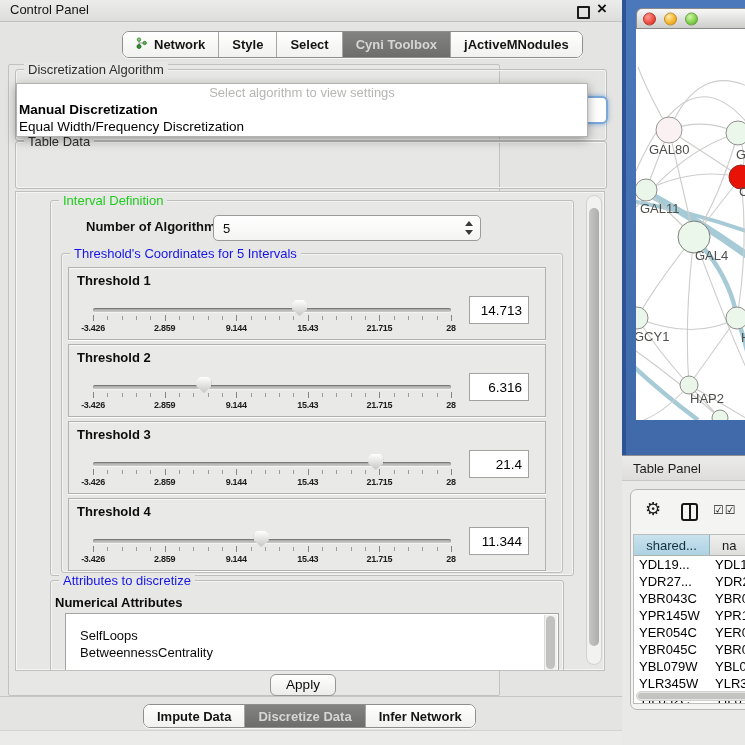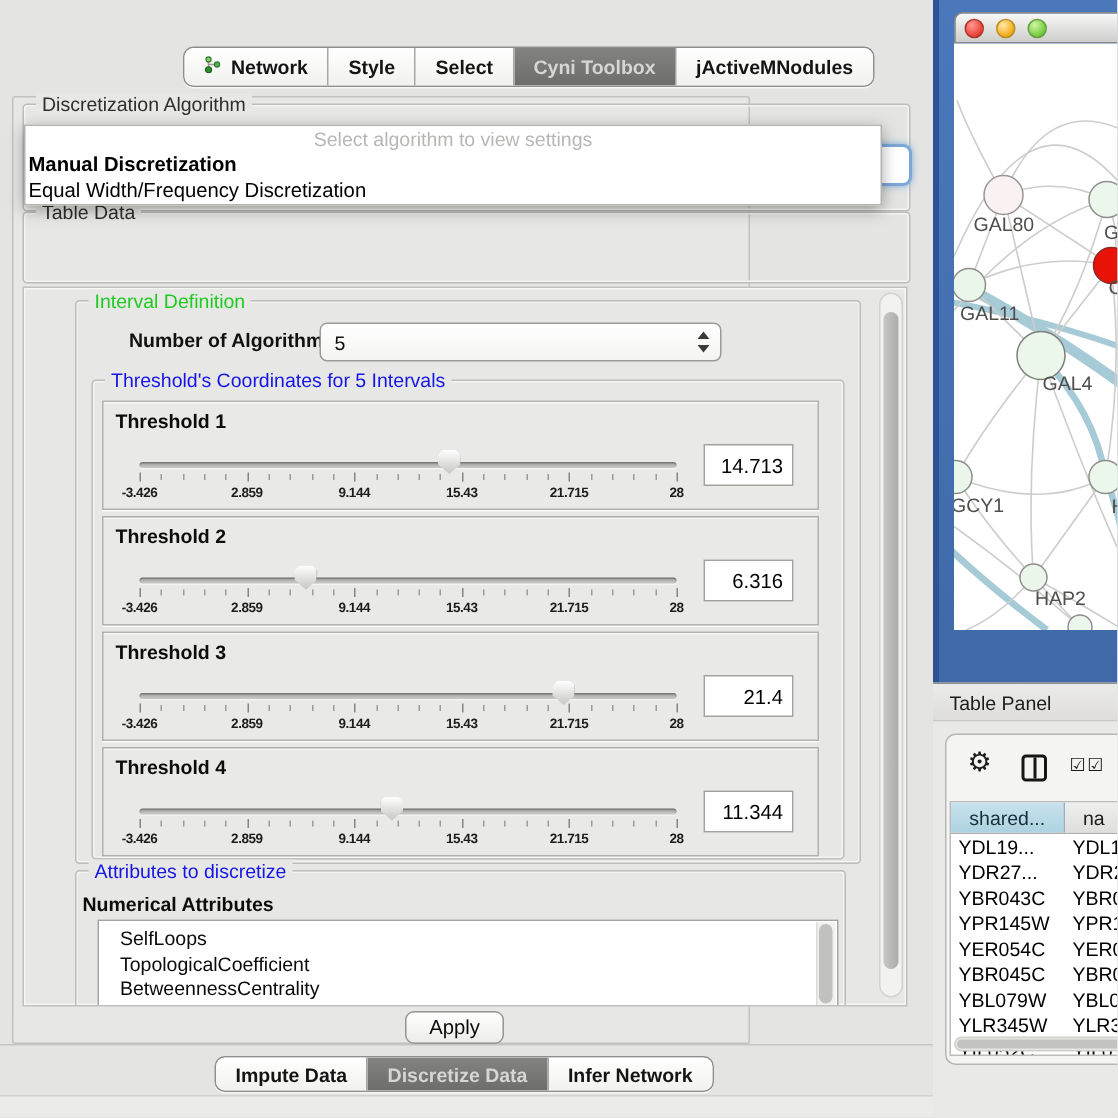--- a/index.html
+++ b/index.html
@@ -127,20 +127,25 @@
   .td1{width:76px;padding-left:5px;box-sizing:border-box;white-space:nowrap;overflow:hidden;}
   .td2{padding-left:5px;white-space:nowrap;}
   .h-scroll{position:absolute;left:2px;right:4px;bottom:2px;height:10px;background:#e6e6e4;
             border:1px solid #d0d0ce;border-radius:5px;box-sizing:border-box;}
   .h-thumb{position:absolute;left:1px;top:1px;height:6px;width:97%;background:#c3c3c1;border-radius:4px;}
 </style>
 </head>
 <body>
 
 <div id="control-panel" class="abs">
+  <div class="cp-titlebar abs">
+    <div class="cp-title abs">Control Panel</div>
+    <div class="float-btn abs"></div>
+    <div class="close-btn abs">×</div>
+  </div>
 
   <div id="top-tabs" class="tabbar abs">
     <div class="seg">
       <span>
         <svg width="12" height="12" viewBox="0 0 12 12">
           <line x1="3" y1="3" x2="3" y2="9.5" stroke="#9a9a98" stroke-width="1"></line>
           <line x1="3" y1="6" x2="8.5" y2="6" stroke="#9a9a98" stroke-width="1"></line>
           <circle cx="3" cy="2.6" r="1.7" fill="#8ace6c" stroke="#2d7a2d" stroke-width="0.8"></circle>
           <circle cx="3" cy="9.5" r="2" fill="#2d8f2d" stroke="#1d5e1d" stroke-width="0.8"></circle>
           <circle cx="8.7" cy="6" r="1.7" fill="#56b356" stroke="#2d7a2d" stroke-width="0.8"></circle>
@@ -366,23 +371,22 @@
               </div>
             <div class="th-value">11.344</div>
           </div>
         </div>
       </div>
 
       <div class="tgroup abs" style="left:34px;top:388px;width:512px;height:96px;">
         <span class="gt blue">Attributes to discretize</span>
         <div class="attr-sub abs" style="left:4px;top:14px;">Numerical Attributes</div>
         <div class="attr-list abs" style="left:14px;top:32px;width:494px;height:62px;">
-          <div id="attr-items" style="padding-top:4px;">
+          <div id="attr-items" style="padding-top:14px;">
               <div class="attr-item">SelfLoops</div>
-              <div class="attr-item">TopologicalCoefficient</div>
               <div class="attr-item">BetweennessCentrality</div>
             </div>
           <div class="al-scroll">
               <div class="al-thumb"></div>
             </div>
         </div>
       </div>
 
       <div id="vscroll" class="abs">
         <div id="vthumb"></div>

